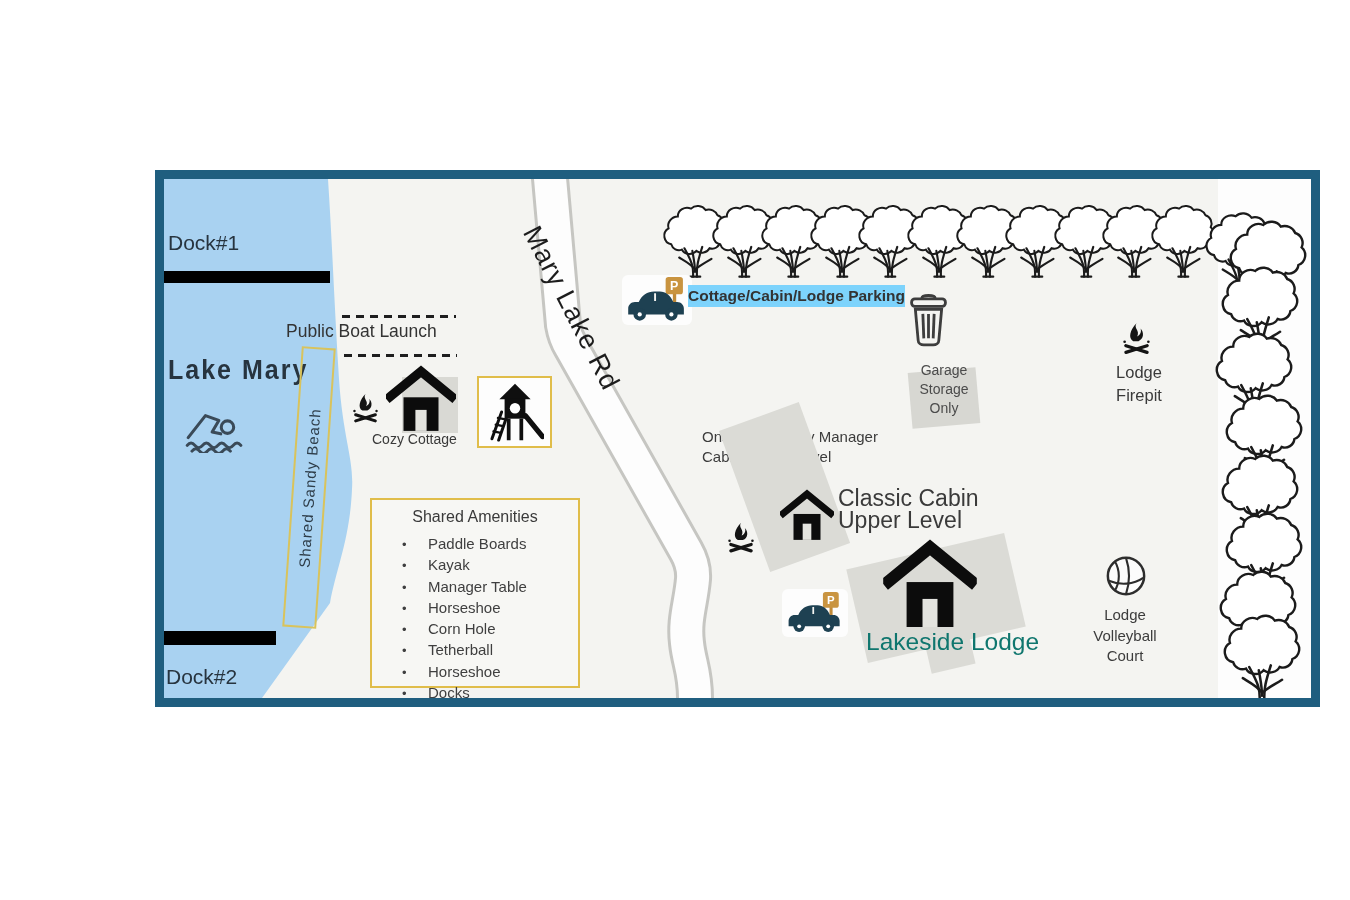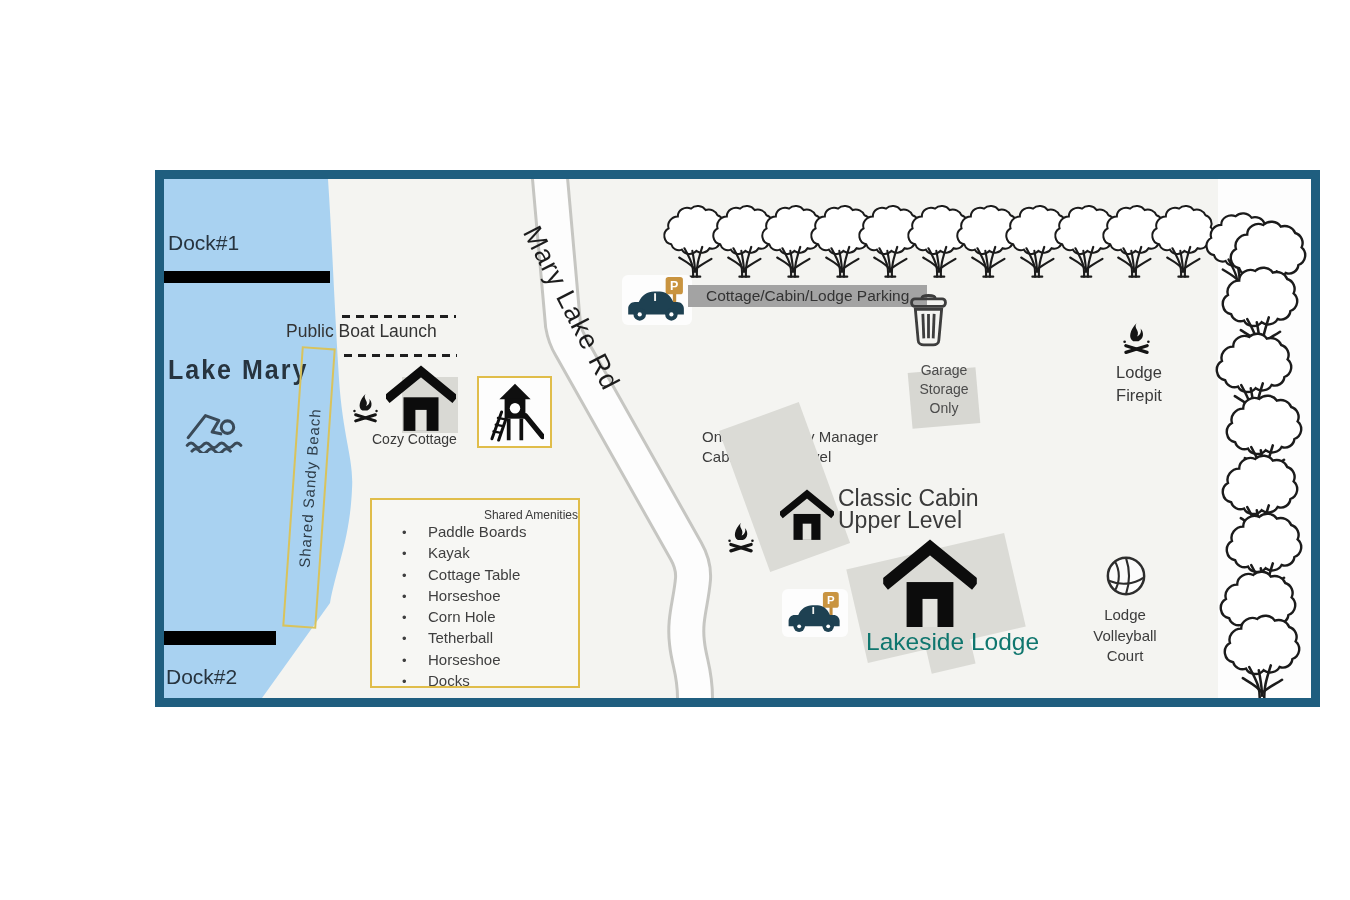--- a/index.html
+++ b/index.html
@@ -13,23 +13,23 @@
   .navy{color:#27343f;}
   .dock-bar{position:absolute;background:#000;}
   .dash{position:absolute;height:3px;
         background:repeating-linear-gradient(90deg,#1e1e1e 0 8px,transparent 8px 14px);}
   .beach-strip{position:absolute;left:128px;top:168px;width:30px;height:277px;
         border:2px solid #d9c35c;transform:rotate(4deg);display:flex;align-items:center;justify-content:center;}
   .beach-strip span{writing-mode:vertical-rl;transform:rotate(180deg);
         font-size:15px;letter-spacing:1px;color:#2e3d49;font-weight:500;}
   .gold-box{position:absolute;border:2px solid #e0bd4a;box-sizing:border-box;}
   .gray-rect{position:absolute;background:#dbdbd6;}
-  .hl{background:#a3a3a3;padding:2px 18px;color:#333;}
+  .hl{background:#7dd3fc;padding:2px 0;color:#333;font-weight:bold;}
   .amenities{left:206px;top:319px;width:210px;height:190px;background:#f7f7f4;padding:8px 0 0 0;}
-  .amenities .title{font-size:12px;text-align:right;color:#3a3a3a;margin-bottom:0;}
+  .amenities .title{font-size:16px;text-align:center;color:#3a3a3a;margin-bottom:8px;}
   .amenities ul{list-style:none;margin:0;padding:0 0 0 30px;}
   .amenities li{display:flex;align-items:baseline;font-size:15px;line-height:20.3px;color:#3f3f3f;}
   .amenities li .bullet{width:26px;font-size:13px;color:#3f3f3f;}
   .road-label{position:absolute;left:380px;top:42px;transform:rotate(63deg);transform-origin:left top;
         font-size:27px;font-weight:500;letter-spacing:1px;color:#1c1c1c;}
   .icon-bg{position:absolute;background:#fdfdfd;border-radius:6px;}
   .center{text-align:center;}
   .shadow-sq{position:absolute;background:#d9d9d4;}
 </style>
 </head>
@@ -199,21 +199,21 @@
         <li>
             <span class="bullet">•</span>
             <span>Paddle Boards</span>
           </li>
         <li>
             <span class="bullet">•</span>
             <span>Kayak</span>
           </li>
         <li>
             <span class="bullet">•</span>
-            <span>Cottage Table</span>
+            <span>Manager Table</span>
           </li>
         <li>
             <span class="bullet">•</span>
             <span>Horseshoe</span>
           </li>
         <li>
             <span class="bullet">•</span>
             <span>Corn Hole</span>
           </li>
         <li>

